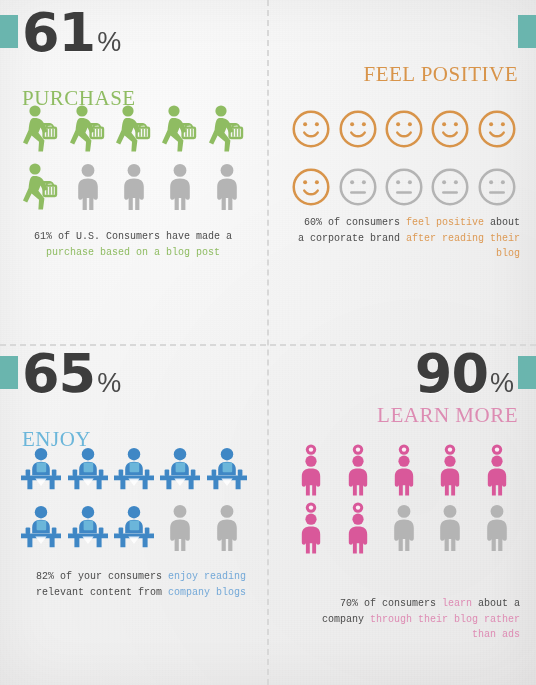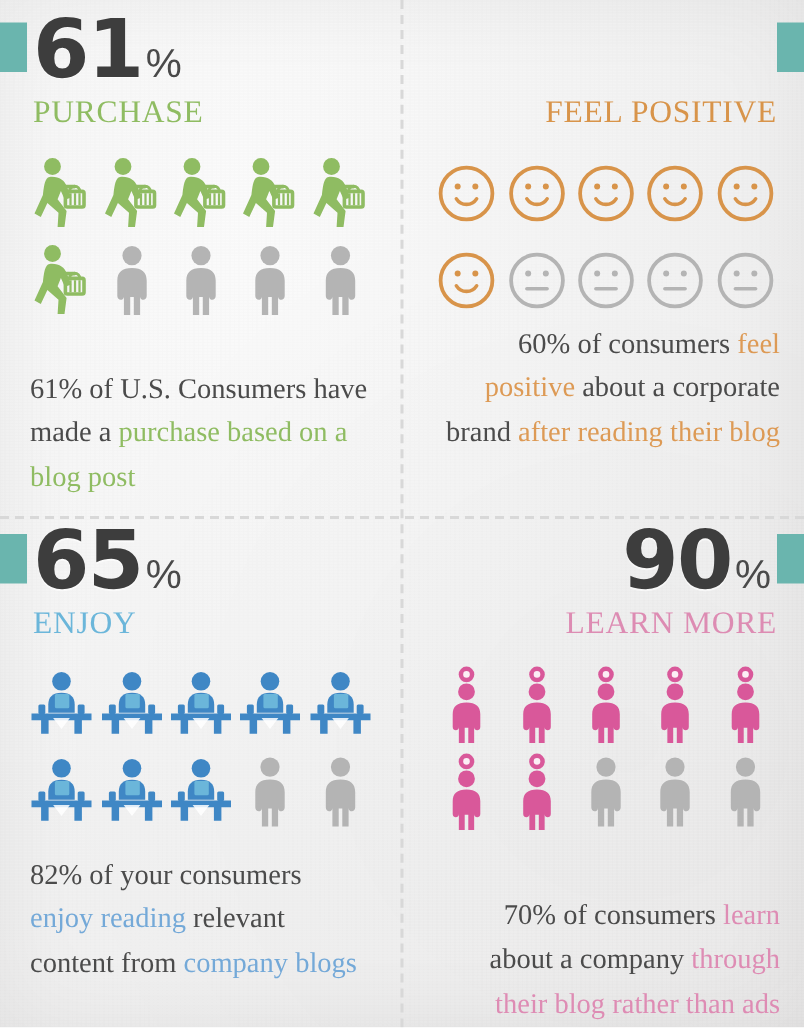--- a/index.html
+++ b/index.html
@@ -124,21 +124,21 @@
 
   
   .stat-label {
     position: absolute;
     top: 62px;
     font-family: "Liberation Serif", serif;
     font-size: 21px;
     letter-spacing: .5px;
     white-space: nowrap;
   }
-  .stat-label.left  { left: 22px; }
+  .stat-label.left  { left: 22px; margin-top: 24px; }
   .stat-label.right { right: 18px; }
 
   
   .icon-grid {
     position: absolute;
     top: 100px;
     display: flex;
     flex-wrap: wrap;
     width: 232px;
     gap: 0;
@@ -151,22 +151,22 @@
     height: 58px;
     display: flex;
     align-items: center;
     justify-content: center;
   }
   .icon-cell svg { display: block; }
 
   
   .caption {
     position: absolute;
-    font-family: Liberation Serif, serif;
-    font-size: 19px;
+    font-family: Liberation Mono, monospace;
+    font-size: 10px;
     line-height: 1.55;
     color: #4b4b4b;
     width: 226px;
   }
   .caption.left  { left: 20px;  text-align: left; }
   .caption.right { right: 16px; text-align: right; }
 
   .hl-green  { color: #8fbc62; }
   .hl-orange { color: #dd9a55; }
   .hl-blue   { color: #74a9d8; }
@@ -274,21 +274,21 @@
           </svg>
         </div>
         <div class="icon-cell">
           <svg width="34" height="48" viewBox="0 0 34 48">
             <circle cx="17" cy="7.4" r="6.4" fill="#b4b4b4"></circle>
             <path d="M17 15.6 c-6.6 0-9.8 2.8-9.8 8.4 l0 10.4 c0 3.2 4.4 3.2 4.4 0.2 l0 12.4 l4.2 0 l0-12 l2.4 0 l0 12 l4.2 0 l0-12.4 c0 3 4.4 3 4.4-0.2 l0-10.4 c0-5.6-3.2-8.4-9.8-8.4 Z" fill="#b4b4b4"></path>
           </svg>
         </div>
       </div>
 
-    <div class="caption left" style="top:245px;">
+    <div class="caption left" style="top:229px;text-align:center;">
       <span>61% of U.S. Consumers have made a </span><span class="hl-green">purchase based on a blog post</span>
     </div>
   </div>
 
   <div class="quad align-right" id="quad-feel-positive">
     <div class="accent-bar accent-right"></div>
 
 
     <div class="stat-label right lbl-orange">FEEL POSITIVE</div>
 
@@ -485,21 +485,21 @@
           </svg>
         </div>
         <div class="icon-cell">
           <svg width="34" height="48" viewBox="0 0 34 48">
             <circle cx="17" cy="7.4" r="6.4" fill="#b4b4b4"></circle>
             <path d="M17 15.6 c-6.6 0-9.8 2.8-9.8 8.4 l0 10.4 c0 3.2 4.4 3.2 4.4 0.2 l0 12.4 l4.2 0 l0-12 l2.4 0 l0 12 l4.2 0 l0-12.4 c0 3 4.4 3 4.4-0.2 l0-10.4 c0-5.6-3.2-8.4-9.8-8.4 Z" fill="#b4b4b4"></path>
           </svg>
         </div>
       </div>
 
-    <div class="caption left" style="top:228px;">
+    <div class="caption left" style="top:228px;text-align:right;">
       <span>82% of your consumers </span><span class="hl-blue">enjoy reading</span><span> relevant content from </span><span class="hl-blue">company blogs</span>
     </div>
   </div>
 
   <div class="quad align-right" id="quad-learn-more">
     <div class="accent-bar accent-right"></div>
 
     <div class="stat-head right">
       <span class="stat-number">90</span><span class="stat-pct">%</span>
     </div>

